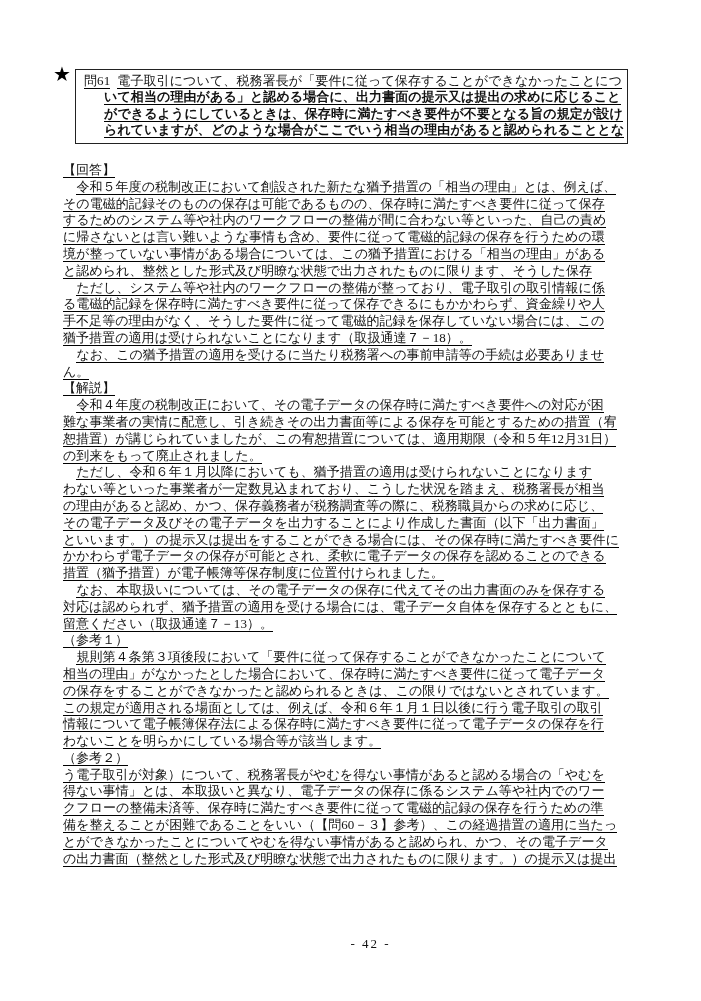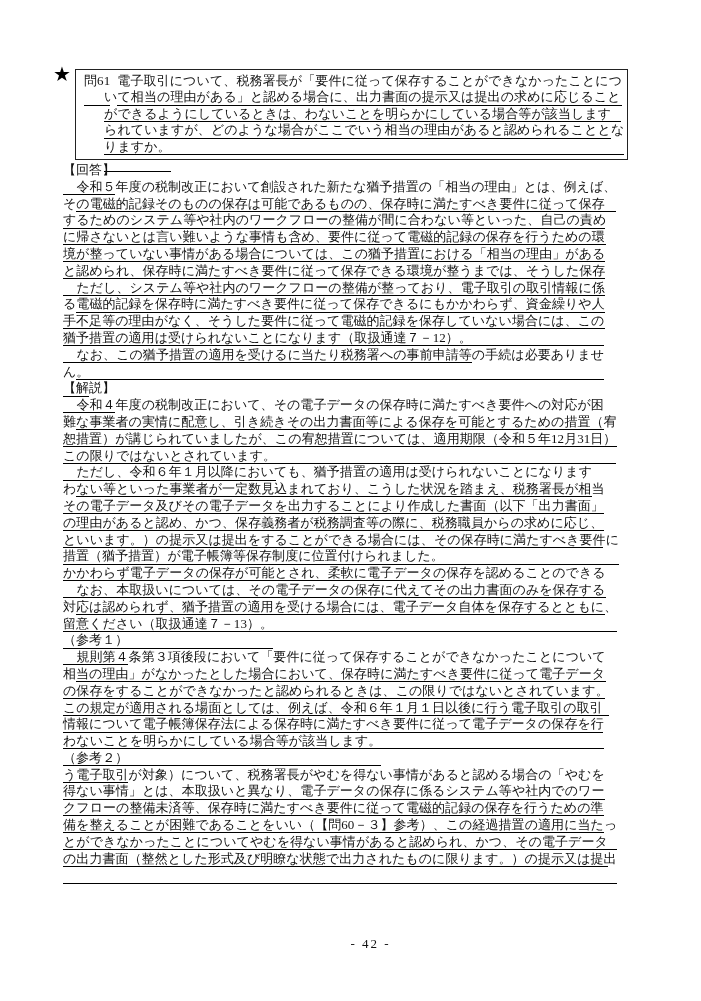--- a/index.html
+++ b/index.html
@@ -25,40 +25,40 @@
     left: 75px;
     top: 69px;
     width: 553px;
     box-sizing: border-box;
     border: 1.5px solid #222;
     padding: 3px 8px 4px 8px;
     font-size: 13px;
     line-height: 16.4px;
     letter-spacing: 0.1px;
   }
-  .qbox .line.cont { padding-left: 20px; }
+  .qbox .line.cont { padding-left: 20px; font-weight: bold; }
   .qgap { display: inline-block; width: 7px; }
   .docbody {
     position: absolute;
     left: 63px;
     top: 162px;
     width: 556px;
     font-size: 13px;
     line-height: 16.8px;
     letter-spacing: 0.05px;
   }
   .line {
     white-space: nowrap;
     height: 16.8px;
     overflow: visible;
   }
   .qbox .line { height: 16.4px; }
   .u {
     border-bottom: 1px solid #000;
-    padding-bottom: 17px;
+    padding-bottom: 0;
   }
   .indent { display: inline-block; width: 13.4px; }
   .footer {
     position: absolute;
     left: 0;
     top: 936px;
     width: 701px;
     text-align: center;
     font-size: 13px;
     letter-spacing: 2px;
@@ -74,65 +74,62 @@
   <div class="star">★</div>
 
   <div class="qbox">
     <div class="line">
       <span class="u">問61</span><span class="qgap"></span><span class="u">電子取引について、税務署長が「要件に従って保存することができなかったことにつ</span>
     </div>
     <div class="line cont">
       <span class="u">いて相当の理由がある」と認める場合に、出力書面の提示又は提出の求めに応じること</span>
     </div>
     <div class="line cont">
-      <span class="u">ができるようにしているときは、わないことを明らかにしている場合等が該当します</span>
+      <span class="u">ができるようにしているときは、保存時に満たすべき要件が不要となる旨の規定が設け</span>
     </div>
     <div class="line cont">
       <span class="u">られていますが、どのような場合がここでいう相当の理由があると認められることとな</span>
-    </div>
-    <div class="line cont">
-      <span class="u">りますか。</span>
     </div>
   </div>
 
   <div class="docbody">
 
     <div class="line heading">
       <span class="u">【回答】</span>
     </div>
     <div>
         <div class="line"><span class="indent"></span><span class="u">令和５年度の税制改正において創設された新たな猶予措置の「相当の理由」とは、例えば、</span></div>
         <div class="line"><span class="u">その電磁的記録そのものの保存は可能であるものの、保存時に満たすべき要件に従って保存</span></div>
         <div class="line"><span class="u">するためのシステム等や社内のワークフローの整備が間に合わない等といった、自己の責め</span></div>
         <div class="line"><span class="u">に帰さないとは言い難いような事情も含め、要件に従って電磁的記録の保存を行うための環</span></div>
         <div class="line"><span class="u">境が整っていない事情がある場合については、この猶予措置における「相当の理由」がある</span></div>
-        <div class="line"><span class="u">と認められ、保存時に満たすべき要件に従って保存できる環境が整うまでは、そうした保存</span></div>
+        <div class="line"><span class="u">と認められ、整然とした形式及び明瞭な状態で出力されたものに限ります、そうした保存</span></div>
         <div class="line"><span class="indent"></span><span class="u">ただし、システム等や社内のワークフローの整備が整っており、電子取引の取引情報に係</span></div>
         <div class="line"><span class="u">る電磁的記録を保存時に満たすべき要件に従って保存できるにもかかわらず、資金繰りや人</span></div>
         <div class="line"><span class="u">手不足等の理由がなく、そうした要件に従って電磁的記録を保存していない場合には、この</span></div>
-        <div class="line"><span class="u">猶予措置の適用は受けられないことになります（取扱通達７－12）。</span></div>
+        <div class="line"><span class="u">猶予措置の適用は受けられないことになります（取扱通達７－18）。</span></div>
         <div class="line"><span class="indent"></span><span class="u">なお、この猶予措置の適用を受けるに当たり税務署への事前申請等の手続は必要ありませ</span></div>
         <div class="line"><span class="u">ん。</span></div>
       </div>
 
     <div class="line heading">
       <span class="u">【解説】</span>
     </div>
     <div>
         <div class="line"><span class="indent"></span><span class="u">令和４年度の税制改正において、その電子データの保存時に満たすべき要件への対応が困</span></div>
         <div class="line"><span class="u">難な事業者の実情に配意し、引き続きその出力書面等による保存を可能とするための措置（宥</span></div>
         <div class="line"><span class="u">恕措置）が講じられていましたが、この宥恕措置については、適用期限（令和５年12月31日）</span></div>
-        <div class="line"><span class="u">この限りではないとされています。</span></div>
+        <div class="line"><span class="u">の到来をもって廃止されました。</span></div>
         <div class="line"><span class="indent"></span><span class="u">ただし、令和６年１月以降においても、猶予措置の適用は受けられないことになります</span></div>
         <div class="line"><span class="u">わない等といった事業者が一定数見込まれており、こうした状況を踏まえ、税務署長が相当</span></div>
+        <div class="line"><span class="u">の理由があると認め、かつ、保存義務者が税務調査等の際に、税務職員からの求めに応じ、</span></div>
         <div class="line"><span class="u">その電子データ及びその電子データを出力することにより作成した書面（以下「出力書面」</span></div>
-        <div class="line"><span class="u">の理由があると認め、かつ、保存義務者が税務調査等の際に、税務職員からの求めに応じ、</span></div>
         <div class="line"><span class="u">といいます。）の提示又は提出をすることができる場合には、その保存時に満たすべき要件に</span></div>
+        <div class="line"><span class="u">かかわらず電子データの保存が可能とされ、柔軟に電子データの保存を認めることのできる</span></div>
         <div class="line"><span class="u">措置（猶予措置）が電子帳簿等保存制度に位置付けられました。</span></div>
-        <div class="line"><span class="u">かかわらず電子データの保存が可能とされ、柔軟に電子データの保存を認めることのできる</span></div>
         <div class="line"><span class="indent"></span><span class="u">なお、本取扱いについては、その電子データの保存に代えてその出力書面のみを保存する</span></div>
         <div class="line"><span class="u">対応は認められず、猶予措置の適用を受ける場合には、電子データ自体を保存するとともに、</span></div>
         <div class="line"><span class="u">留意ください（取扱通達７－13）。</span></div>
       </div>
 
     <div class="line heading">
       <span class="u">（参考１）</span>
     </div>
     <div>
         <div class="line"><span class="indent"></span><span class="u">規則第４条第３項後段において「要件に従って保存することができなかったことについて</span></div>

